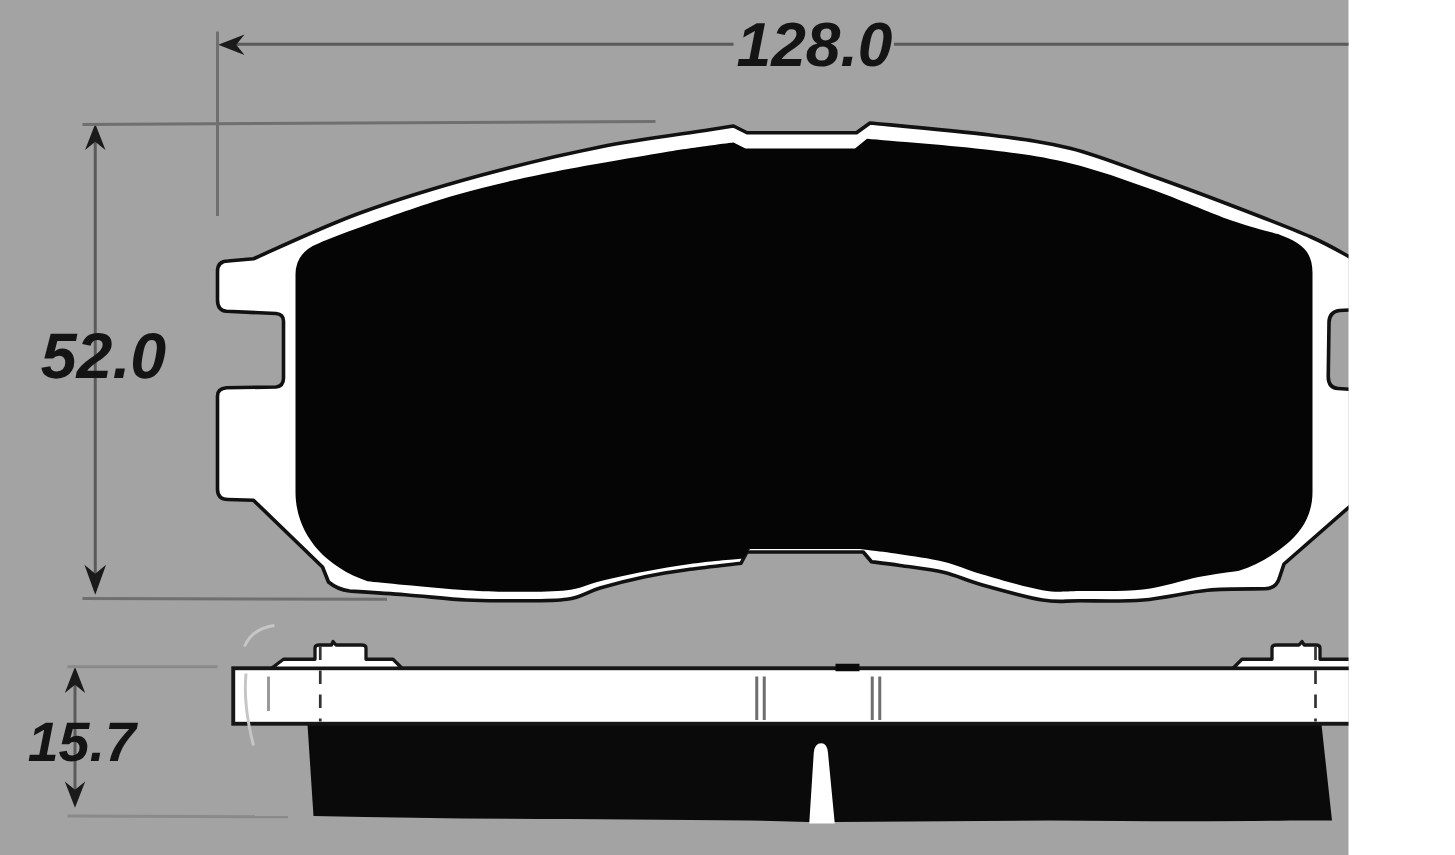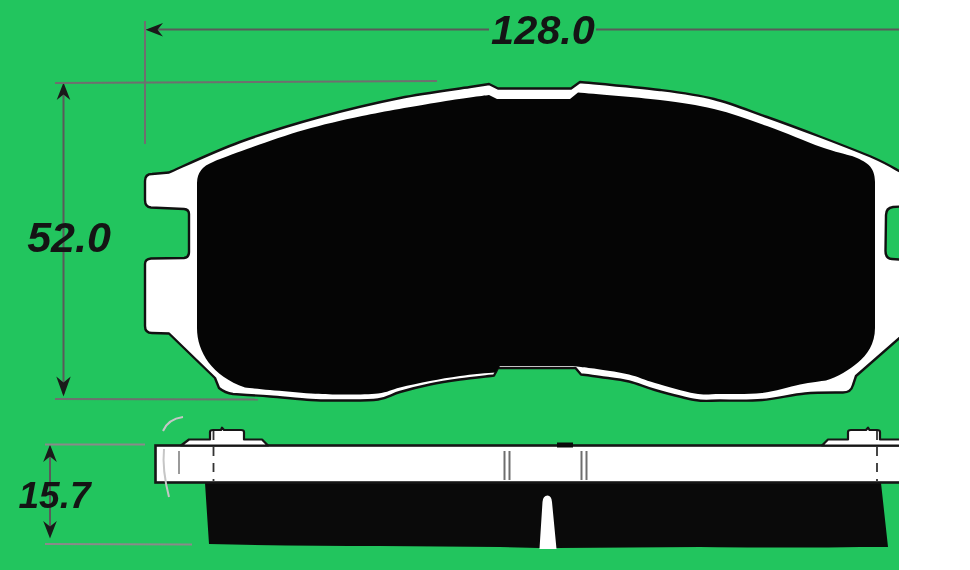--- a/index.html
+++ b/index.html
@@ -1,16 +1,16 @@
 <!DOCTYPE html>
 <html><head>
 <meta charset="utf-8">
 <style>
   html,body{margin:0;padding:0;background:#ffffff;}
-  .page{position:relative;width:899px;height:570px;background:#22c55e;overflow:hidden;
+  .page{position:relative;width:899px;height:570px;background:#a3a3a3;overflow:hidden;
         font-family:"Liberation Sans", sans-serif;}
   svg{position:absolute;left:0;top:0;}
 </style>
 </head>
 <body>
 <div class="page">
 <svg width="970" height="570" viewBox="0 0 970 570">
 
   <path d="M 145,200
     L 145,181 Q 145,174 152,174

